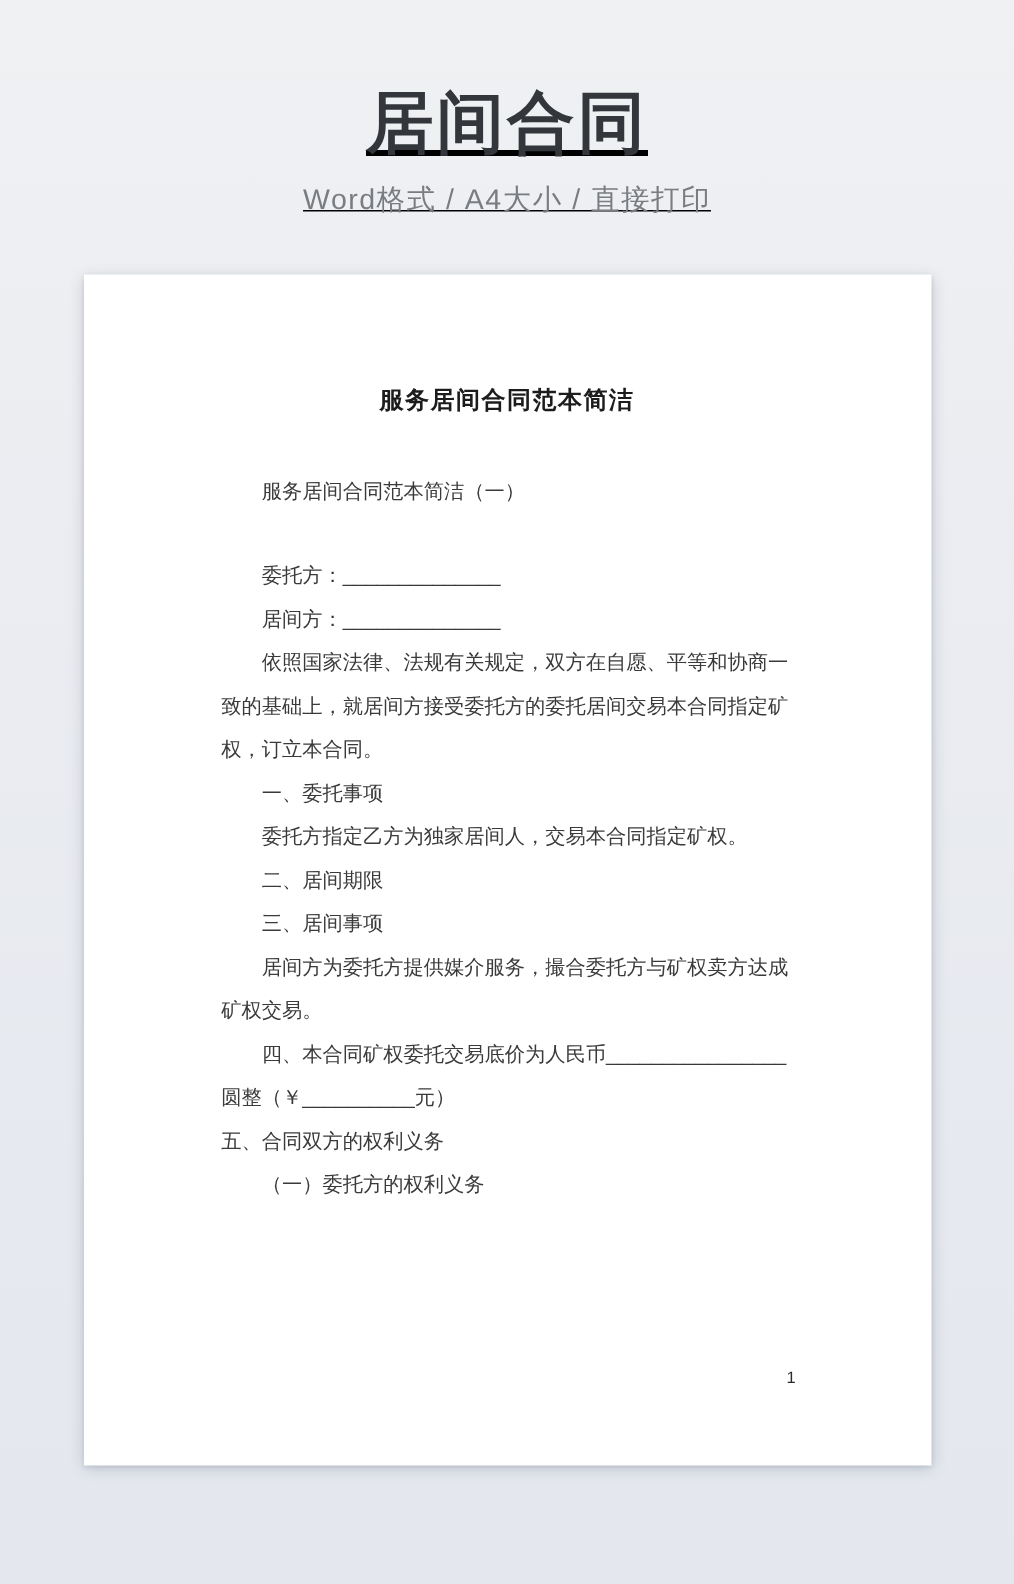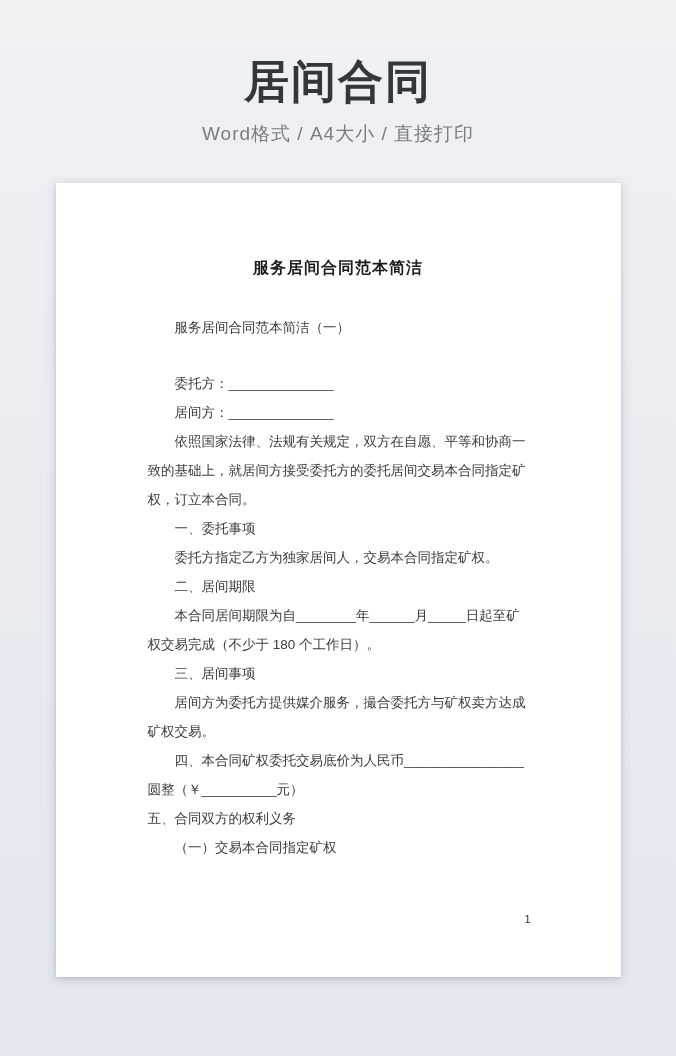--- a/index.html
+++ b/index.html
@@ -7,20 +7,21 @@
   body {
     width: 676px;
     height: 1056px;
     background: linear-gradient(180deg, #f0f1f3 0%, #eaecf1 40%, #e4e7ee 100%);
     font-family: "Liberation Sans", sans-serif;
     overflow: hidden;
   }
   .hero {
     padding-top: 54px;
     text-align: center;
+    text-decoration: underline;
   }
   .hero-title {
     margin: 0;
     font-size: 45px;
     line-height: 56px;
     font-weight: 800;
     color: #33363a;
     letter-spacing: 2px;
   }
   .hero-subtitle {
@@ -85,22 +86,21 @@
   <div class="a4-page">
     <div class="doc-content">
       <h2 class="doc-title">服务居间合同范本简洁</h2>
       <p class="indent gap-after">服务居间合同范本简洁（一）</p>
       <p class="indent">委托方：______________</p>
       <p class="indent">居间方：______________</p>
       <p class="indent">依照国家法律、法规有关规定，双方在自愿、平等和协商一致的基础上，就居间方接受委托方的委托居间交易本合同指定矿权，订立本合同。</p>
       <p class="indent">一、委托事项</p>
       <p class="indent">委托方指定乙方为独家居间人，交易本合同指定矿权。</p>
       <p class="indent">二、居间期限</p>
-      <p class="indent">本合同居间期限为自________年______月_____日起至矿权交易完成（不少于 180 个工作日）。</p>
       <p class="indent">三、居间事项</p>
       <p class="indent">居间方为委托方提供媒介服务，撮合委托方与矿权卖方达成矿权交易。</p>
       <p class="indent">四、本合同矿权委托交易底价为人民币________________圆整（￥__________元）</p>
       <p>五、合同双方的权利义务</p>
-      <p class="indent">（一）交易本合同指定矿权</p>
+      <p class="indent">（一）委托方的权利义务</p>
     </div>
     <div class="page-number">1</div>
   </div>
 </main>
 
 </body></html>

